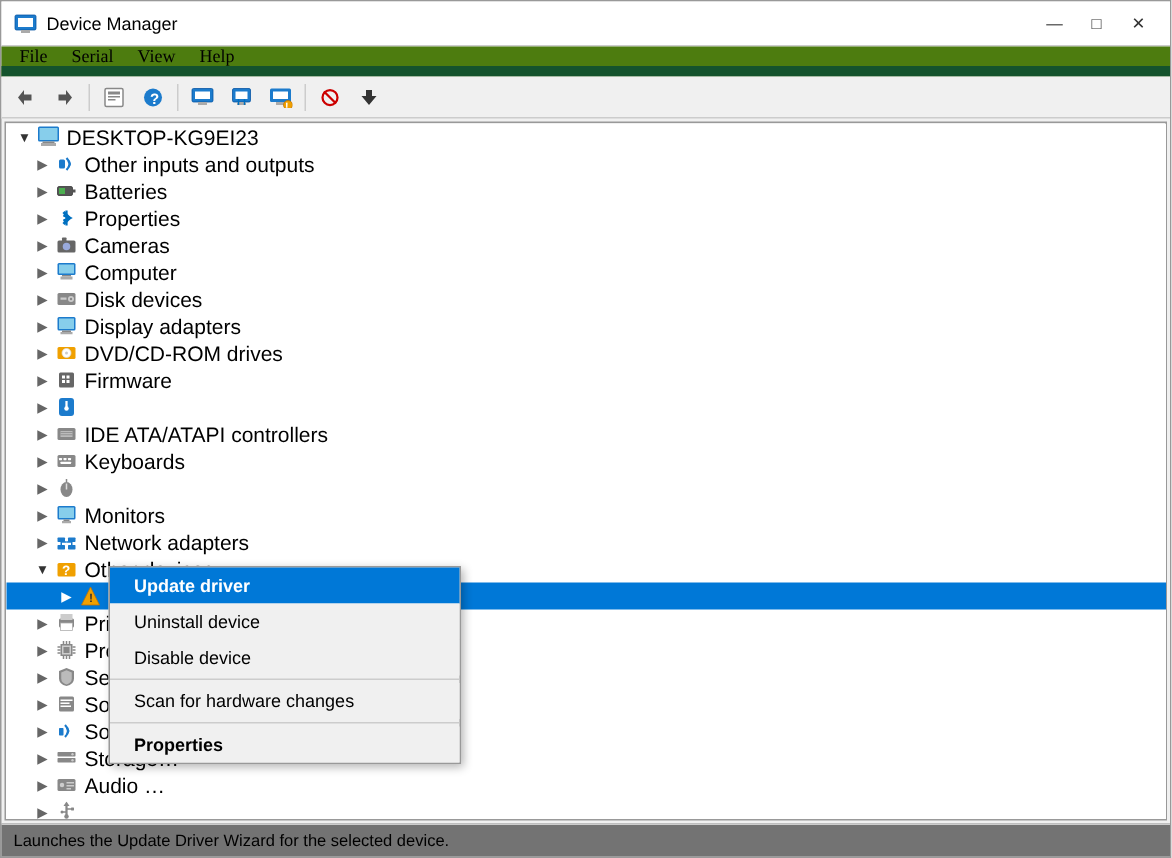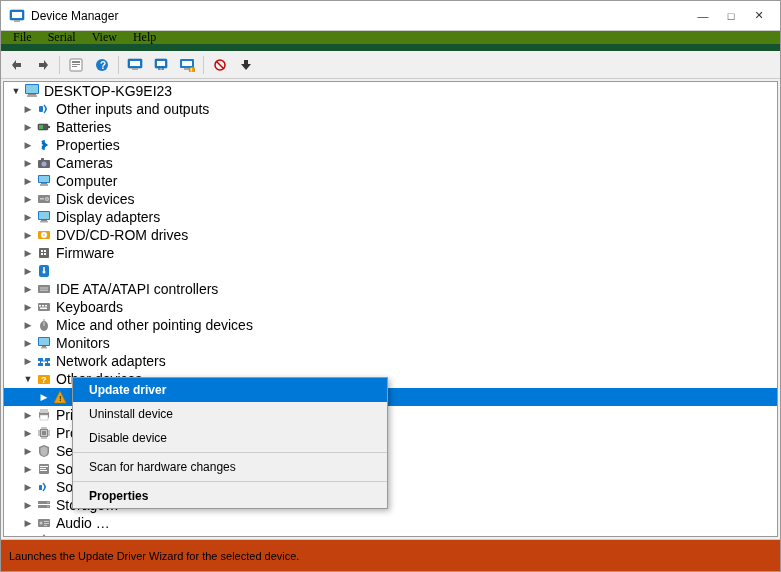--- a/index.html
+++ b/index.html
@@ -153,43 +153,43 @@
     .indent1 { padding-left: 16px; }
     .indent2 { padding-left: 32px; }
     
     .context-menu {
       position: absolute;
       left: 68px;
       top: 295px;
       background: #f0f0f0;
       border: 1px solid #999;
       box-shadow: 2px 2px 6px rgba(0,0,0,0.3);
-      width: 316px;
+      width: 235px;
       z-index: 100;
     }
     .context-menu-item {
       padding: 5px 16px;
       font-size: 12px;
       cursor: pointer;
       background: #f0f0f0;
     }
     .context-menu-item.highlighted {
       background: #0078d7;
       color: #fff;
       font-weight: bold;
     }
     .context-menu-item.bold { font-weight: bold; }
     .context-menu-separator {
       height: 1px;
       background: #ccc;
       margin: 2px 0;
     }
     .status-bar {
-      height: 32px;
-      background: #c2410c;
+      height: 22px;
+      background: #737373;
       border-top: 1px solid #ccc;
       display: flex;
       align-items: center;
       padding: 0 8px;
       font-size: 11px;
     }
   </style>
 </head>
 <body>
 
@@ -453,21 +453,20 @@
 
       <div class="tree-item indent1">
         <div class="expand-arrow">▶</div>
         <div class="tree-icon">
           <svg width="14" height="14" viewBox="0 0 14 14">
             <ellipse cx="7" cy="8" rx="4" ry="5" fill="#888"></ellipse>
             <path d="M7 3 Q7 1 7 1" stroke="#888" stroke-width="1"></path>
             <line x1="7" y1="4" x2="7" y2="8" stroke="#ddd" stroke-width="1"></line>
           </svg>
         </div>
-        <span class="tree-label">Mice and other pointing devices</span>
       </div>
 
       <div class="tree-item indent1">
         <div class="expand-arrow">▶</div>
         <div class="tree-icon">
           <svg width="14" height="14" viewBox="0 0 14 14">
             <rect x="1" y="1" width="12" height="9" rx="1" fill="#1c7bcc"></rect>
             <rect x="2" y="2" width="10" height="7" fill="#87ceeb"></rect>
             <rect x="5" y="10" width="4" height="1" fill="#888"></rect>
             <rect x="4" y="11" width="6" height="1.5" fill="#aaa"></rect>

